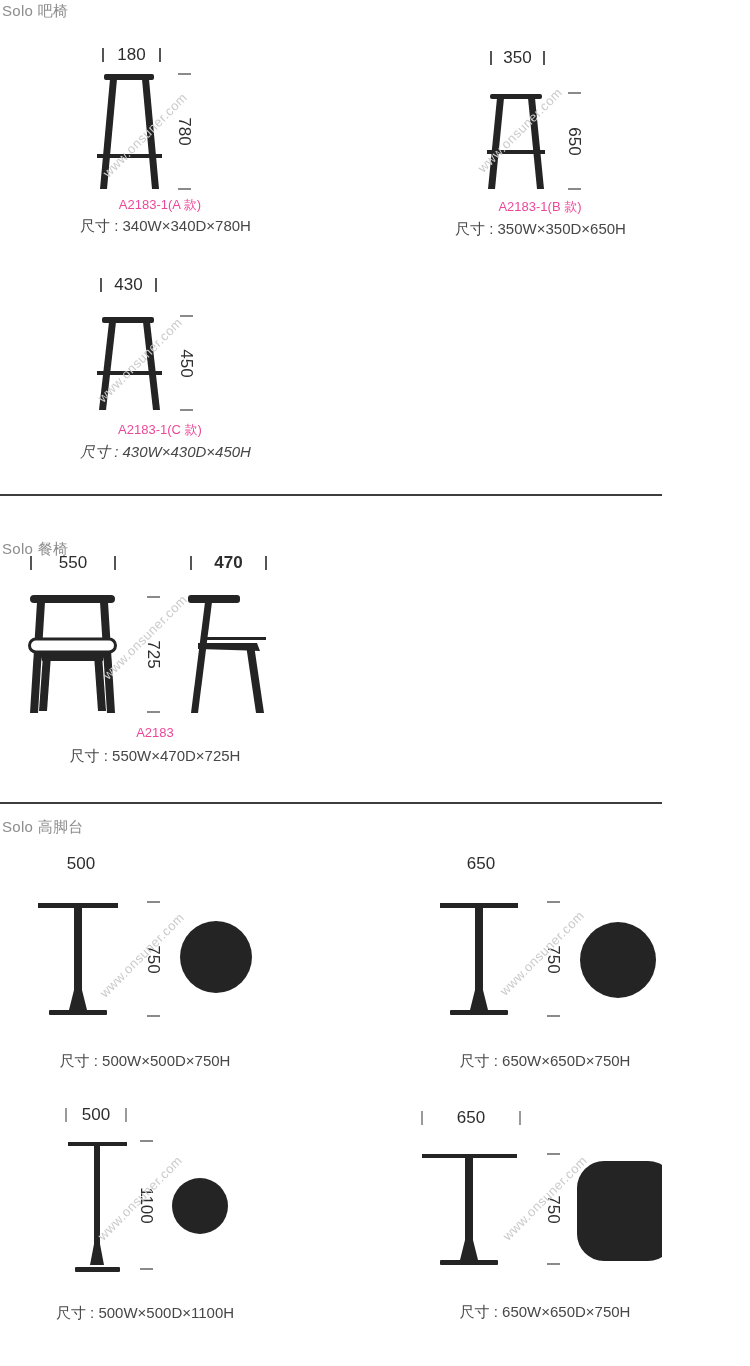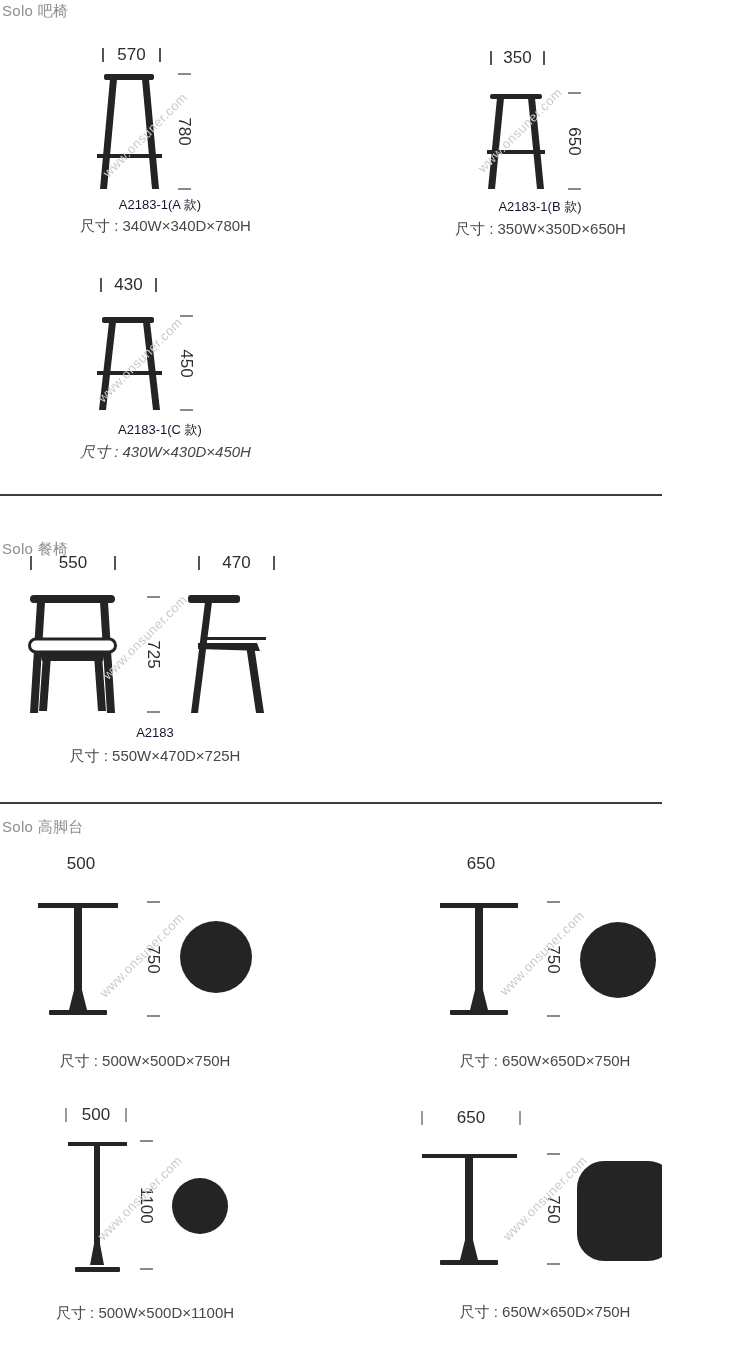--- a/index.html
+++ b/index.html
@@ -16,21 +16,21 @@
   .wdim{display:flex;align-items:center;justify-content:space-between;height:20px;}
   .vtick{width:2px;height:14px;background:#555;flex:0 0 auto;}
   .vtick.light{background:#9a9a9a;}
   .wnum{flex:1;text-align:center;font-size:17px;color:#2d2d2d;line-height:20px;}
 
   
   .hdim{display:flex;flex-direction:column;align-items:center;justify-content:space-between;width:14px;}
   .htick{width:13px;height:2px;background:#8a8a8a;flex:0 0 auto;}
   .hnum{font-size:17px;color:#2d2d2d;transform:rotate(90deg);white-space:nowrap;line-height:17px;}
 
-  .figname{width:100%;text-align:center;font-size:13px;color:#0f172a;white-space:nowrap;}
+  .figname{width:100%;text-align:center;font-size:13px;color:#ec4899;white-space:nowrap;}
   .figdims{width:100%;text-align:center;font-size:15px;color:#474747;white-space:nowrap;}
 
   .drawing{display:block;}
   .drawing *{fill:#242424;}
   .seat-pill{fill:#ffffff;stroke:#242424;stroke-width:3px;}
 
   .tabletop-circle{background:#242424;border-radius:50%;}
   .tabletop-square{background:#242424;border-radius:27px;}
 
   .wm{color:#cbcbcb;font-size:13px;letter-spacing:.5px;white-space:nowrap;
@@ -39,21 +39,21 @@
 </head>
 <body>
 
 <div id="page">
 
   <div class="section-header" style="left:2px;top:2px;">Solo 吧椅</div>
 
   <div class="fig" style="left:80px;top:40px;width:160px;height:195px;">
     <div class="wdim" style="left:22px;top:5px;width:59px;">
       <span class="vtick"></span>
-      <span class="wnum">570</span>
+      <span class="wnum">180</span>
       <span class="vtick"></span>
     </div>
     <svg class="drawing" style="left:17px;top:34px;" width="65" height="115" viewBox="0 0 65 115">
       <rect x="7" y="0" width="50" height="6" rx="2"></rect>
       <polygon points="13,5 20,5 10,115 3,115"></polygon>
       <polygon points="45,5 52,5 62,115 55,115"></polygon>
       <rect x="0" y="80" width="65" height="4"></rect>
     </svg>
     <div class="hdim" style="left:97px;top:33px;height:117px;">
       <span class="htick"></span>
@@ -112,21 +112,21 @@
   <div class="divider" style="top:494px;"></div>
 
   <div class="section-header" style="left:2px;top:540px;">Solo 餐椅</div>
 
   <div class="fig" style="left:20px;top:545px;width:270px;height:220px;">
     <div class="wdim" style="left:10px;top:8px;width:86px;">
       <span class="vtick"></span>
       <span class="wnum">550</span>
       <span class="vtick"></span>
     </div>
-    <div class="wdim" style="left:178px;top:8px;width:77px;">
+    <div class="wdim" style="left:170px;top:8px;width:77px;font-weight:bold;">
       <span class="vtick"></span>
       <span class="wnum">470</span>
       <span class="vtick"></span>
     </div>
     <svg class="drawing" style="left:8px;top:50px;" width="89" height="118" viewBox="0 0 89 118">
       <rect x="2" y="0" width="85" height="8" rx="4"></rect>
       <polygon points="9,7 17,7 10,118 2,118"></polygon>
       <polygon points="72,7 80,7 87,118 79,118"></polygon>
       <rect class="seat-pill" x="1.5" y="44" width="86" height="13" rx="6.5"></rect>
       <polygon points="12,57 77,57 75,66 14,66"></polygon>

